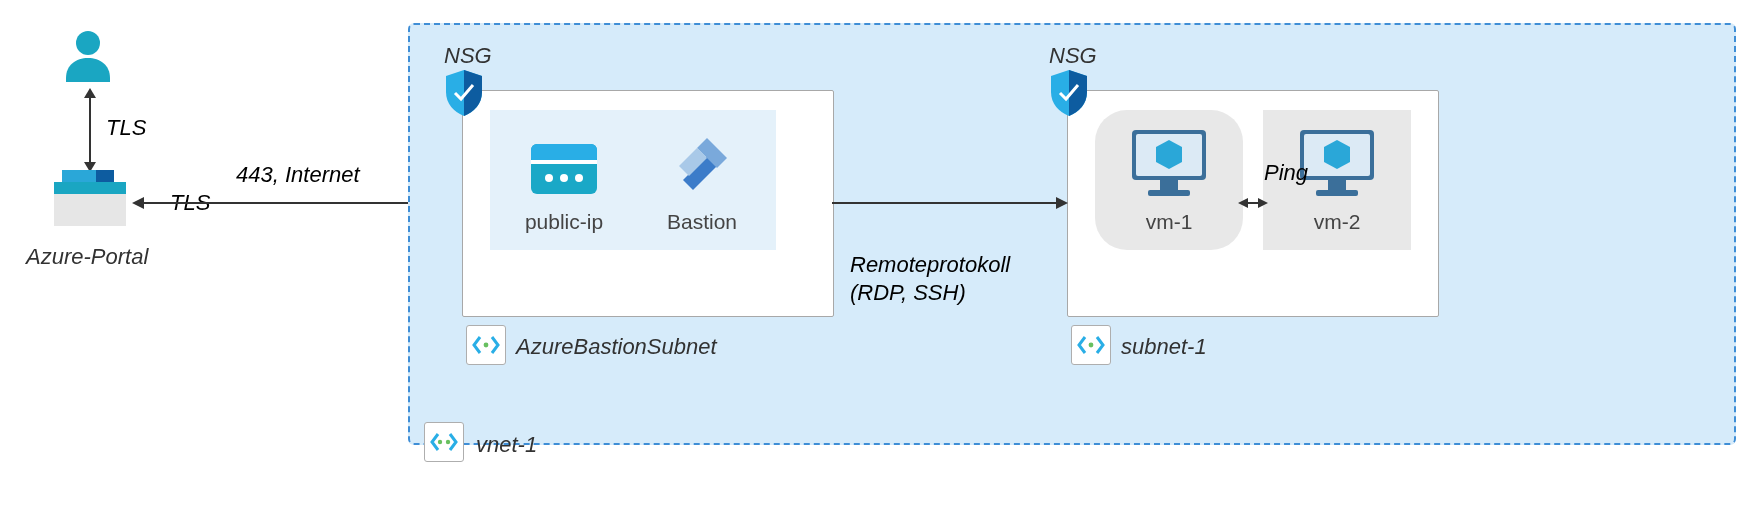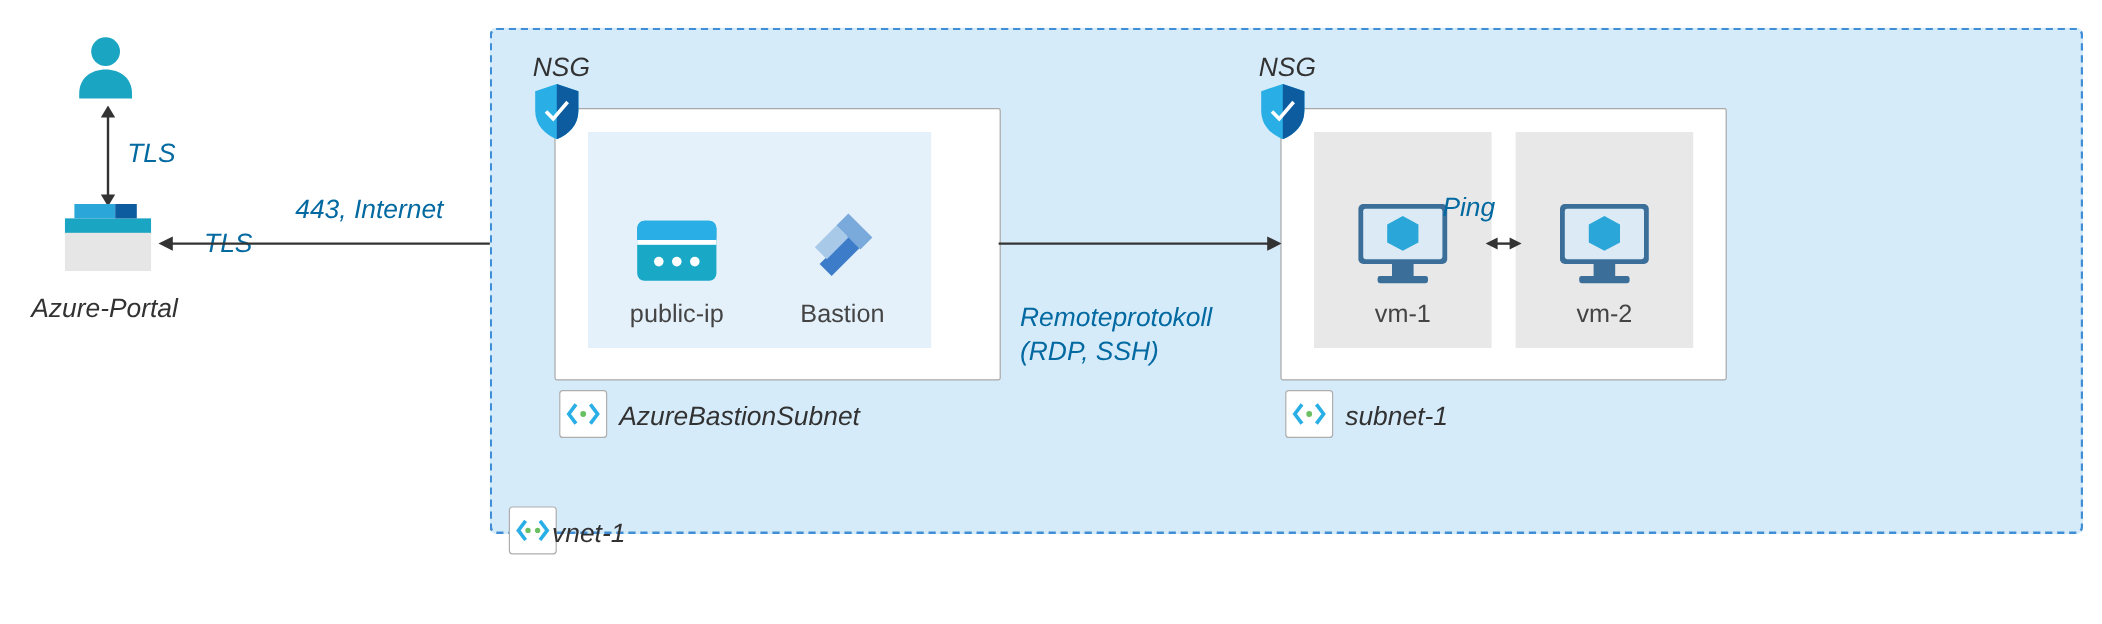--- a/index.html
+++ b/index.html
@@ -27,33 +27,33 @@
   .subnet-box {
     border: 1px solid #a8a8a8;
     background: #ffffff;
     border-radius: 2px;
   }
 
   
   .card {
     background: #e8e8e8;
     width: 148px;
-    height: 180px;
+    height: 140px;
     display: flex;
     flex-direction: column;
     align-items: center;
     justify-content: flex-end;
     gap: 10px;
     padding-bottom: 16px;
     box-sizing: border-box;
   }
   .card.lightblue { background: #e4f1fa; }
   .card .caption { font-size: 21px; color: #444; }
 
-  .conn-label { color: #0369a1; }
+  .conn-label { color: #000000; }
 
   
   .net-icon {
     width: 38px;
     height: 38px;
     background: #ffffff;
     border: 1px solid #aeaeae;
     border-radius: 3px;
     display: flex;
     align-items: center;
@@ -91,33 +91,33 @@
 
 <span class="abs label conn-label" style="left:170px; top:190px;">TLS</span>
 
 <div class="abs" style="left:132px; top:193px;">
   <svg width="348" height="20" viewBox="0 0 348 20">
     <line x1="10" y1="10" x2="338" y2="10" stroke="#333" stroke-width="2"></line>
     <polygon points="0,10 12,4 12,16" fill="#333"></polygon>
     <polygon points="348,10 336,4 336,16" fill="#333"></polygon>
   </svg>
 </div>
-<span class="abs label conn-label" style="left:246px; top:162px;text-align:center;">443, Internet</span>
+<span class="abs label conn-label" style="left:236px; top:162px;text-align:center;">443, Internet</span>
 
 <div class="abs vnet-box" style="left:408px; top:23px; width:1324px; height:418px;"></div>
 
 <div class="abs net-icon" style="left:424px; top:422px;">
   <svg width="30" height="22" viewBox="0 0 30 22">
     <polyline points="9,3 3,11 9,19" fill="none" stroke="#29aee6" stroke-width="3"></polyline>
     <polyline points="21,3 27,11 21,19" fill="none" stroke="#29aee6" stroke-width="3"></polyline>
     <circle cx="11" cy="11" r="2.2" fill="#68c060"></circle>
     <circle cx="19" cy="11" r="2.2" fill="#68c060"></circle>
   </svg>
 </div>
-<span class="abs label" style="left:460px; top:432px;">vnet-1</span>
+<span class="abs label" style="left:476px; top:432px;">vnet-1</span>
 
 <span class="abs label" style="left:444px; top:43px;">NSG</span>
 
 <div class="abs subnet-box" style="left:462px; top:90px; width:370px; height:225px;"></div>
 
 <div class="abs" style="left:442px; top:68px;">
   <svg width="44" height="50" viewBox="0 0 44 50">
     <path d="M22 2 L40 8 V24 C40 36 32 44 22 48 C12 44 4 36 4 24 V8 Z" fill="#29aee6"></path>
     <path d="M22 2 L40 8 V24 C40 36 32 44 22 48 V2 Z" fill="#0d5ca0"></path>
     <polyline points="13,25 19,31 31,17" fill="none" stroke="#fff" stroke-width="3"></polyline>
@@ -165,21 +165,21 @@
 </div>
 <div class="abs net-icon" style="left:1071px; top:325px;">
   <svg width="30" height="22" viewBox="0 0 30 22">
     <polyline points="9,3 3,11 9,19" fill="none" stroke="#29aee6" stroke-width="3"></polyline>
     <polyline points="21,3 27,11 21,19" fill="none" stroke="#29aee6" stroke-width="3"></polyline>
     <circle cx="15" cy="11" r="2.4" fill="#68c060"></circle>
   </svg>
 </div>
 <span class="abs label" style="left:1121px; top:334px;text-align:center;">subnet-1</span>
 
-<div class="abs card" style="left:1095px; top:110px;">
+<div class="abs card" style="left:1095px; top:110px;border-radius:32px;">
   <svg width="86" height="74" viewBox="0 0 86 74">
     <rect x="6" y="4" width="74" height="50" rx="4" fill="#3b6f9a"></rect>
     <rect x="10" y="8" width="66" height="42" rx="2" fill="#dceaf5"></rect>
     <rect x="34" y="54" width="18" height="10" fill="#3b6f9a"></rect>
     <rect x="22" y="64" width="42" height="6" rx="2" fill="#3b6f9a"></rect>
     <polygon points="43,14 56,21 56,36 43,43 30,36 30,21" fill="#2aa7d8"></polygon>
   </svg>
   <span class="caption">vm-1</span>
 </div>
 
@@ -213,13 +213,13 @@
   
 </div>
 
 <div class="abs" style="left:1244px; top:193px; overflow:visible;">
   <svg width="18" height="20" viewBox="0 0 18 20" style="overflow:visible">
     <line x1="-1" y1="10" x2="19" y2="10" stroke="#333" stroke-width="2"></line>
     <polygon points="-6,10 4,5 4,15" fill="#333"></polygon>
     <polygon points="24,10 14,5 14,15" fill="#333"></polygon>
   </svg>
 </div>
-<span class="abs label conn-label" style="left:1202px; top:160px;">Ping</span>
+<span class="abs label conn-label" style="left:1264px; top:160px;">Ping</span>
 
 </body></html>

